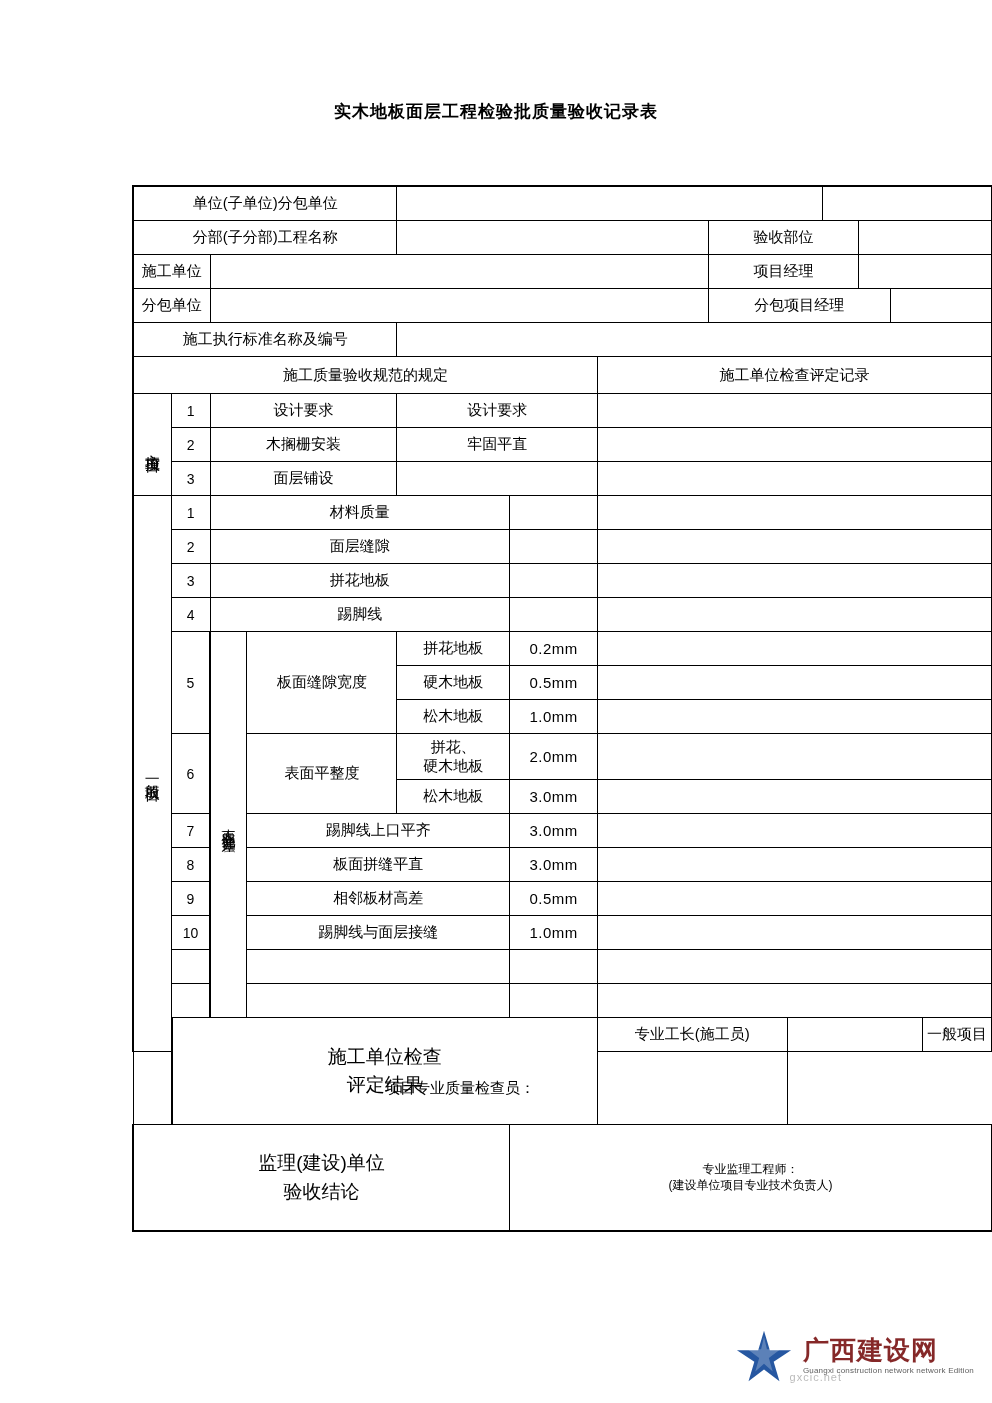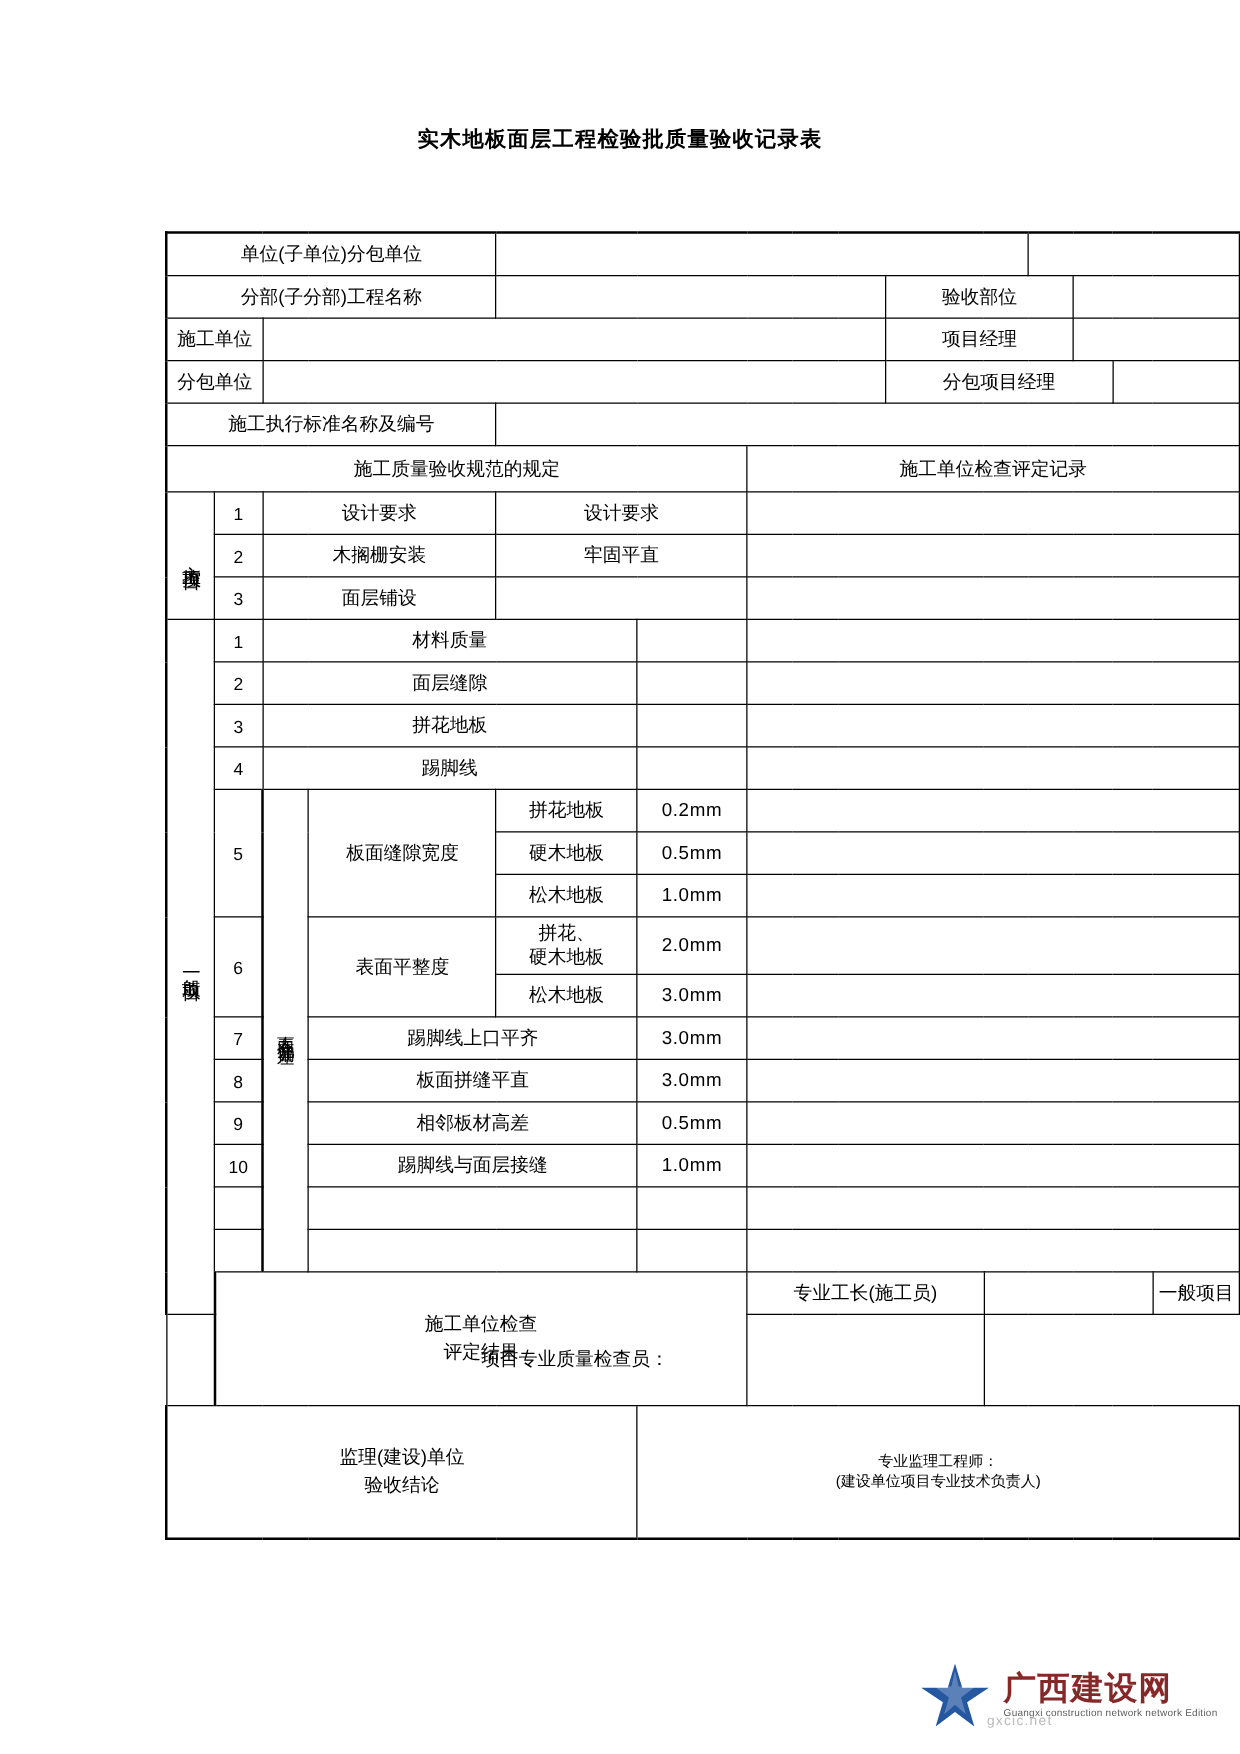--- a/index.html
+++ b/index.html
@@ -41,21 +41,21 @@
     letter-spacing:2px;
     line-height:1.05;
     display:inline-block;
     font-size:15px;
   }
   .small{font-size:14px;}
   .num{font-size:14px;}
   .left{text-align:left;padding-left:8px;}
   .blank{}
   .mono{font-family:"Liberation Sans",sans-serif;letter-spacing:0.5px;}
-  .result-label{line-height:1.5;font-size:15px;}
+  .result-label{line-height:1.5;font-size:19px;}
   .sig{
     text-align:left;
     vertical-align:bottom;
     padding-left:40px;
     padding-bottom:6px;
     font-size:15px;
     line-height:1.35;
   }
   .sig2{
     text-align:left;

